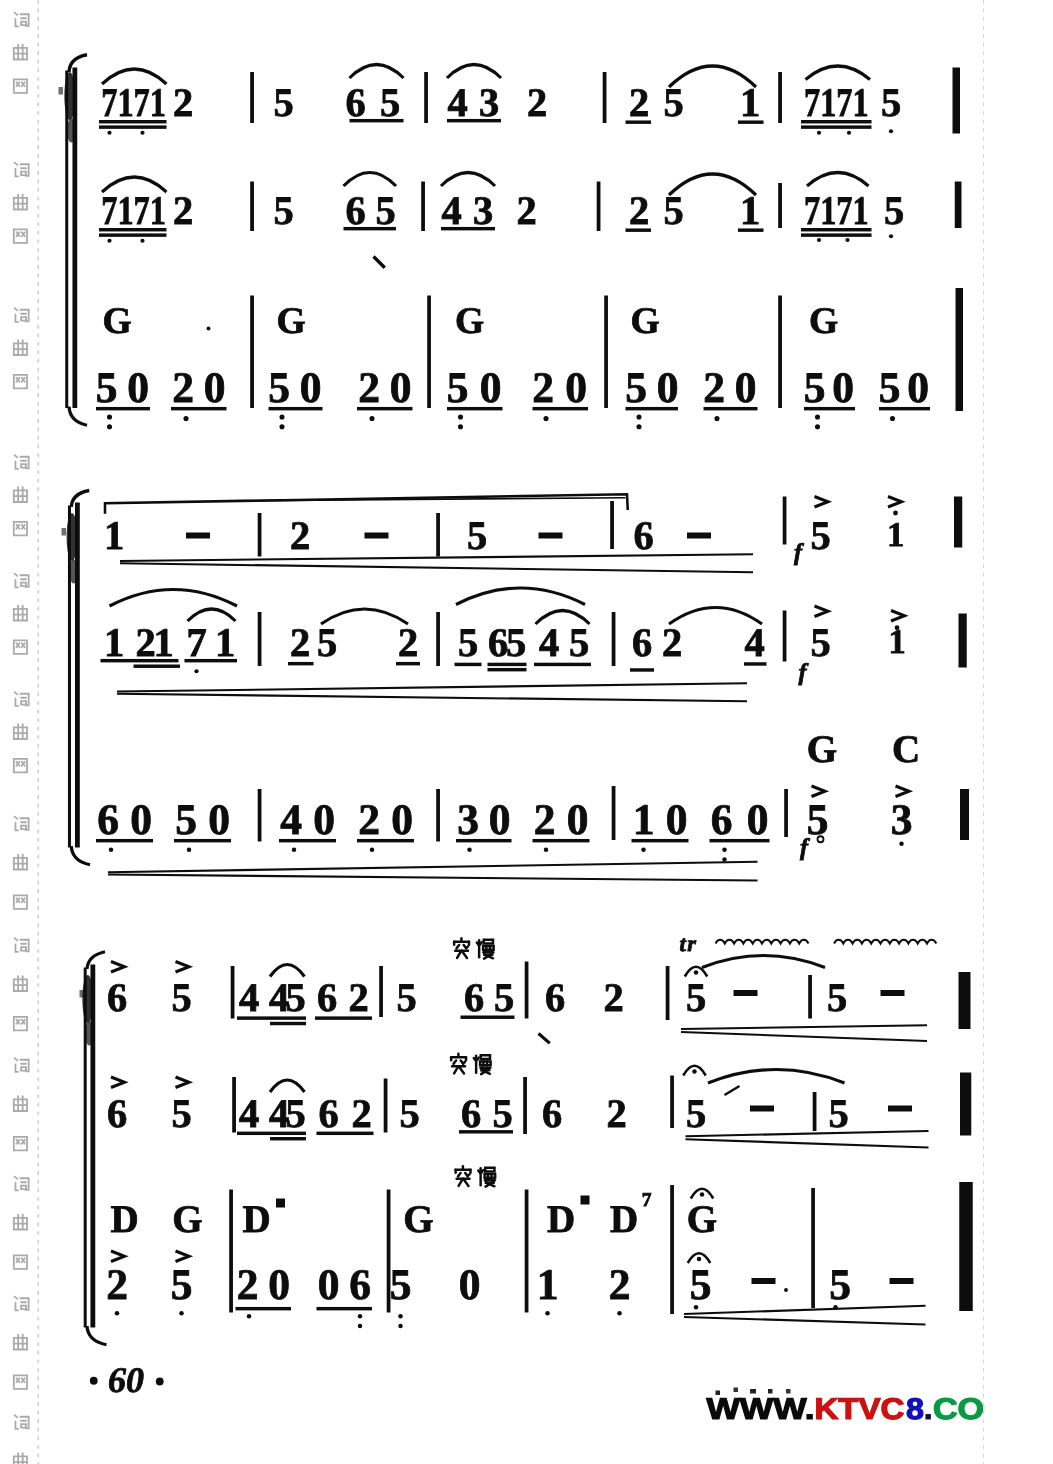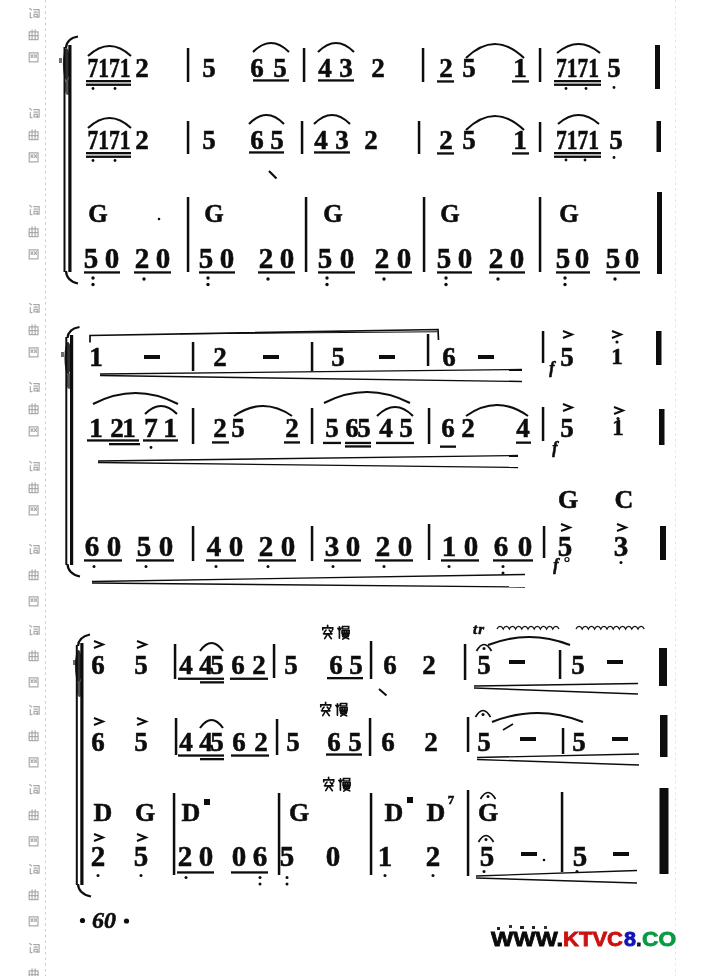--- a/index.html
+++ b/index.html
@@ -1,17 +1,17 @@
 <!DOCTYPE html>
 <html><head>
 <meta charset="utf-8">
 <title>sheet</title>
 <style>
 html,body{margin:0;padding:0;background:#ffffff;}
-#page{position:relative;width:656px;height:976px;background:#ffffff;overflow:hidden;margin-left:20px;}
+#page{position:relative;width:656px;height:976px;background:#ffffff;overflow:hidden;}
 </style>
 </head>
 <body>
 
 <div id="page">
 <svg width="702" height="976" viewBox="0 0 702 976" xmlns="http://www.w3.org/2000/svg">
 
 <line x1="25.5" y1="0" x2="25.5" y2="976" stroke="#cfcfcf" stroke-width="1.1" stroke-dasharray="2.5,3.2"></line>
 
 <line x1="656" y1="0" x2="656" y2="976" stroke="#cfcfcf" stroke-width="1.1" stroke-dasharray="2.5,3.2"></line>

